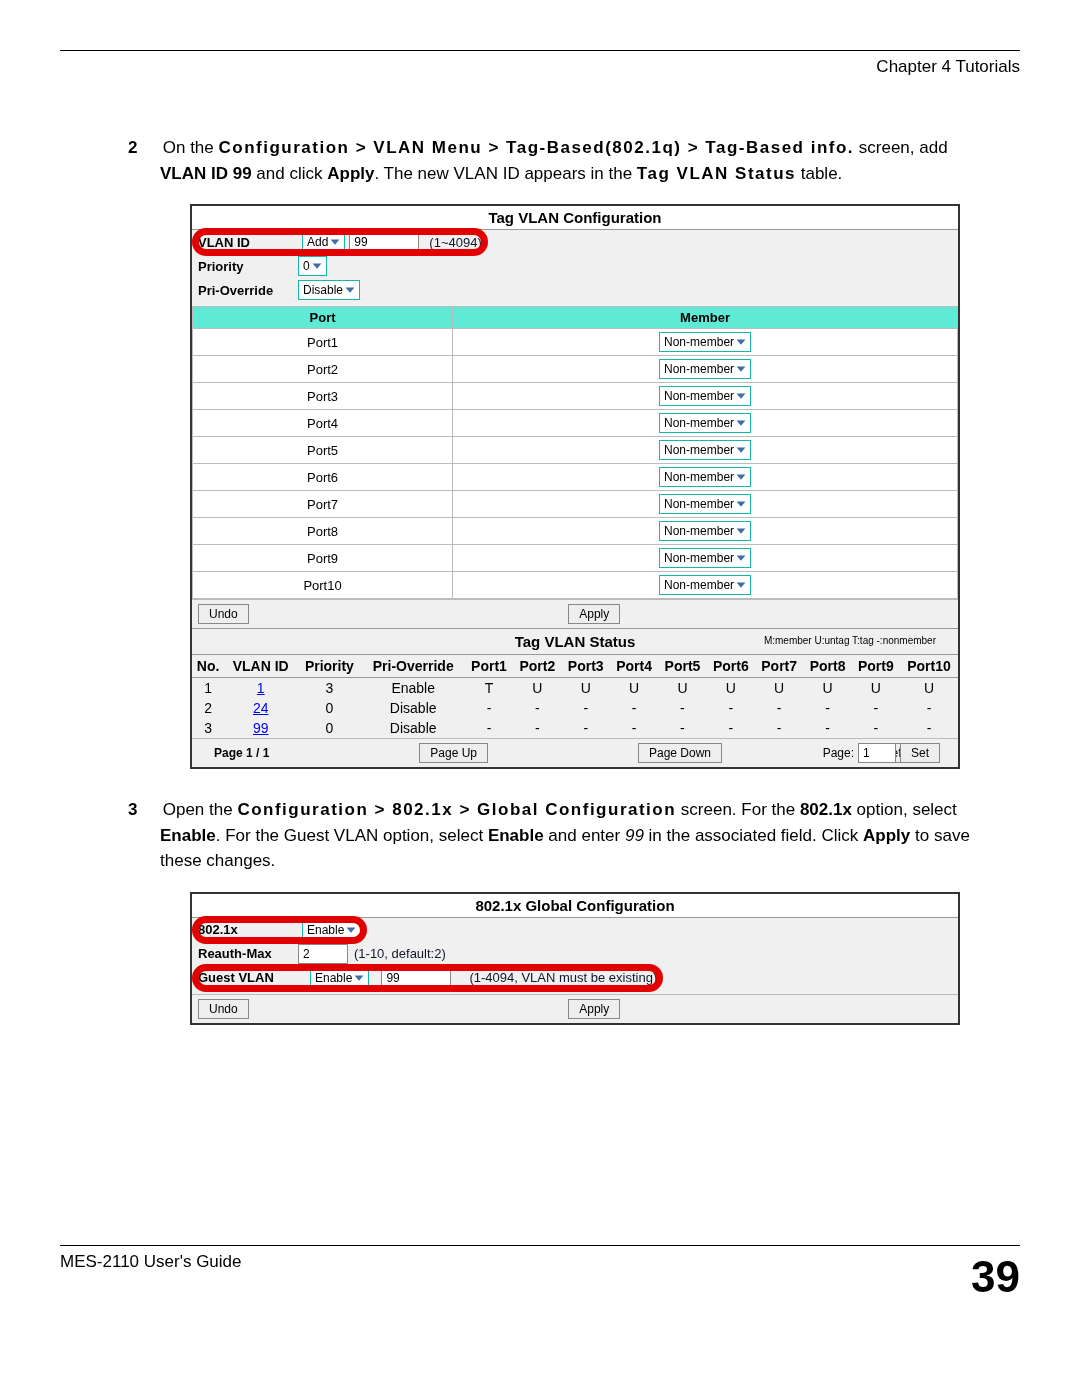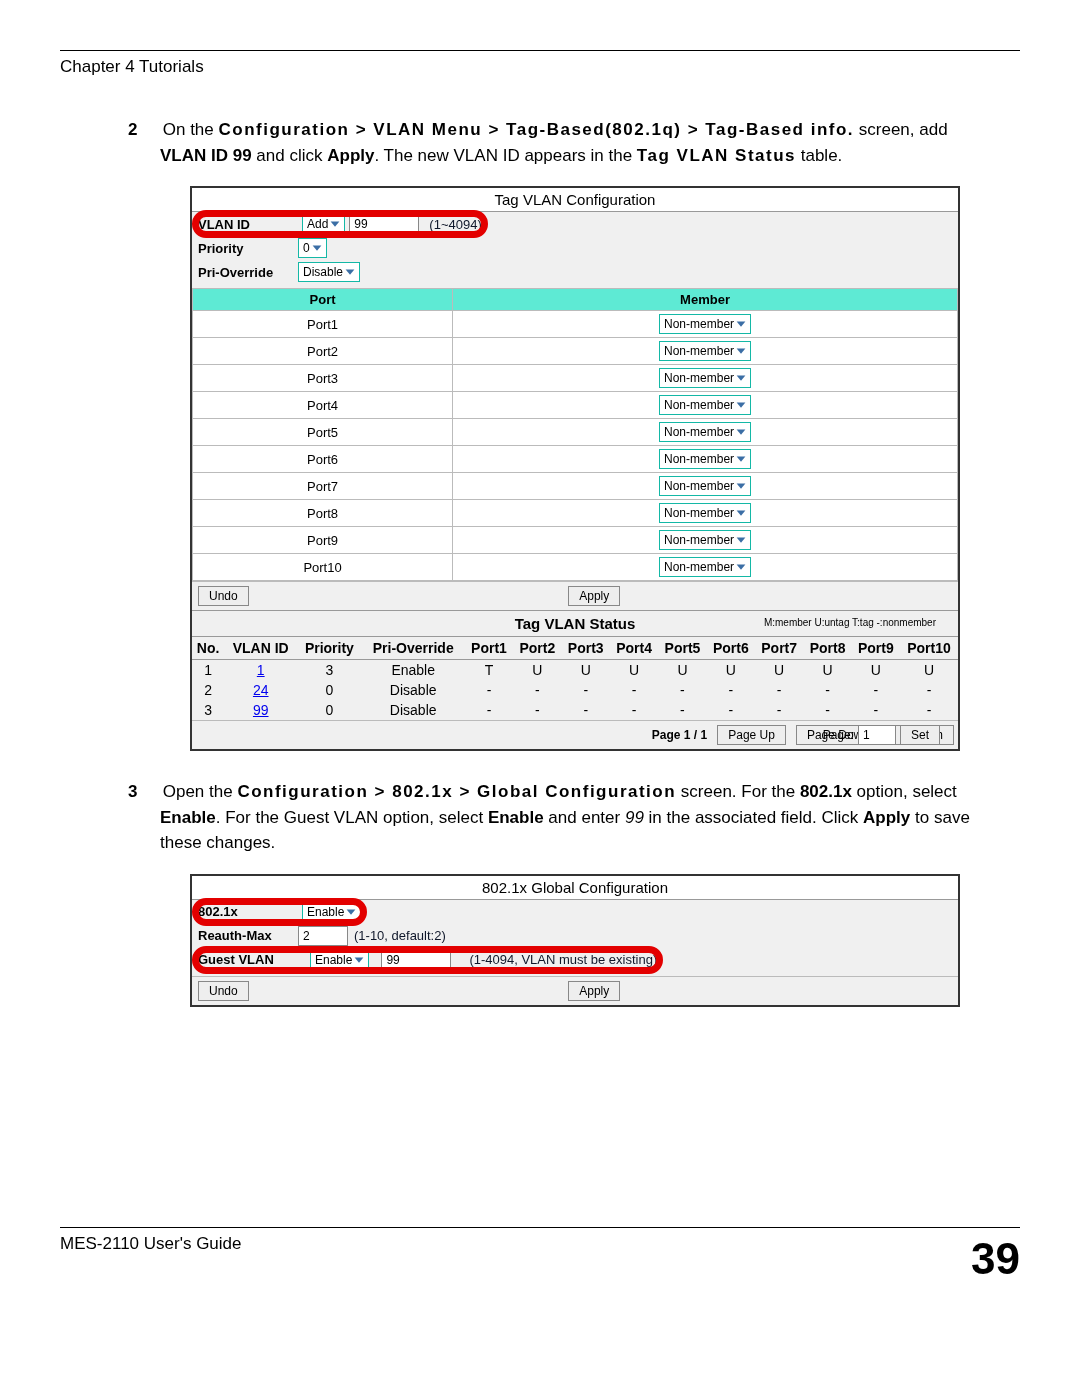--- a/index.html
+++ b/index.html
@@ -5,36 +5,36 @@
   body {
     font-family: Arial, Helvetica, sans-serif;
     background: #fff;
     margin: 0;
     padding: 50px 60px 40px 60px;
     width: 1080px;
     box-sizing: border-box;
     color: #000;
   }
   .hr-top { border-top: 1px solid #000; margin-bottom: 6px; }
-  .header-line { text-align: left; font-size: 17px; margin-bottom: 40px; }
+  .header-line { text-align: right; font-size: 17px; margin-bottom: 58px; }
   .step-block { margin-left: 100px; margin-right: 40px; font-size: 17px; line-height: 1.5; margin-bottom: 18px; }
   .step-num { display:inline-block; width: 30px; margin-left:-32px; font-weight: bold; }
   .bold { font-weight: bold; }
   .spaced { letter-spacing: 1.5px; }
   .panel {
     margin-left: 130px;
     margin-right: 60px;
     border: 2px solid #333;
     background: #f0f0f0;
     font-size: 14px;
   }
   .panel-title {
     background: #fff;
     text-align: center;
-    font-weight: normal;
+    font-weight: bold;
     font-size: 15px;
     padding: 3px 0;
     border-bottom: 1px solid #999;
   }
   .config-row {
     display: flex;
     align-items: center;
     padding: 2px 6px;
   }
   .config-label { width: 100px; font-weight: bold; font-size: 13px; }
@@ -69,21 +69,21 @@
   .btn {
     display:inline-block; background:#eee; border:1px solid #888;
     font-size:12px; padding:2px 10px; cursor:pointer;
   }
   .status-title-row { display:flex; justify-content:center; position:relative; font-weight:bold; font-size:15px; padding:4px 0; border-top:1px solid #999; border-bottom:1px solid #999;}
   .legend { position:absolute; right:22px; font-weight:normal; font-size:10px; top:6px;}
   .status-table { width:100%; border-collapse: collapse; font-size:14px; text-align:center;}
   .status-table th { font-weight:bold; padding:3px 2px; border-bottom:1px solid #999;}
   .status-table td { padding:2px; }
   .link { color:#0000ee; text-decoration:underline; cursor:pointer;}
-  .pager-row { display:flex; align-items:center; gap:10px; justify-content:flex-end; padding:4px 4px; border-top:1px solid #bbb; font-size:12px; position:relative;}
+  .pager-row { display:flex; align-items:center; gap:10px; justify-content:space-between; padding:4px 22px; border-top:1px solid #bbb; font-size:12px; position:relative;}
   .pager-row .right { position:absolute; right:18px; display:flex; gap:4px; align-items:center;}
   .footer { position: relative; margin-top: 220px; }
   .hr-bot { border-top:1px solid #000; }
   .footer-line { display:flex; justify-content:space-between; align-items:flex-start; margin-top:6px; }
   .pagenum { font-size: 44px; font-weight: bold; }
 </style>
 </head>
 <body>
 
 <div class="hr-top"></div>

